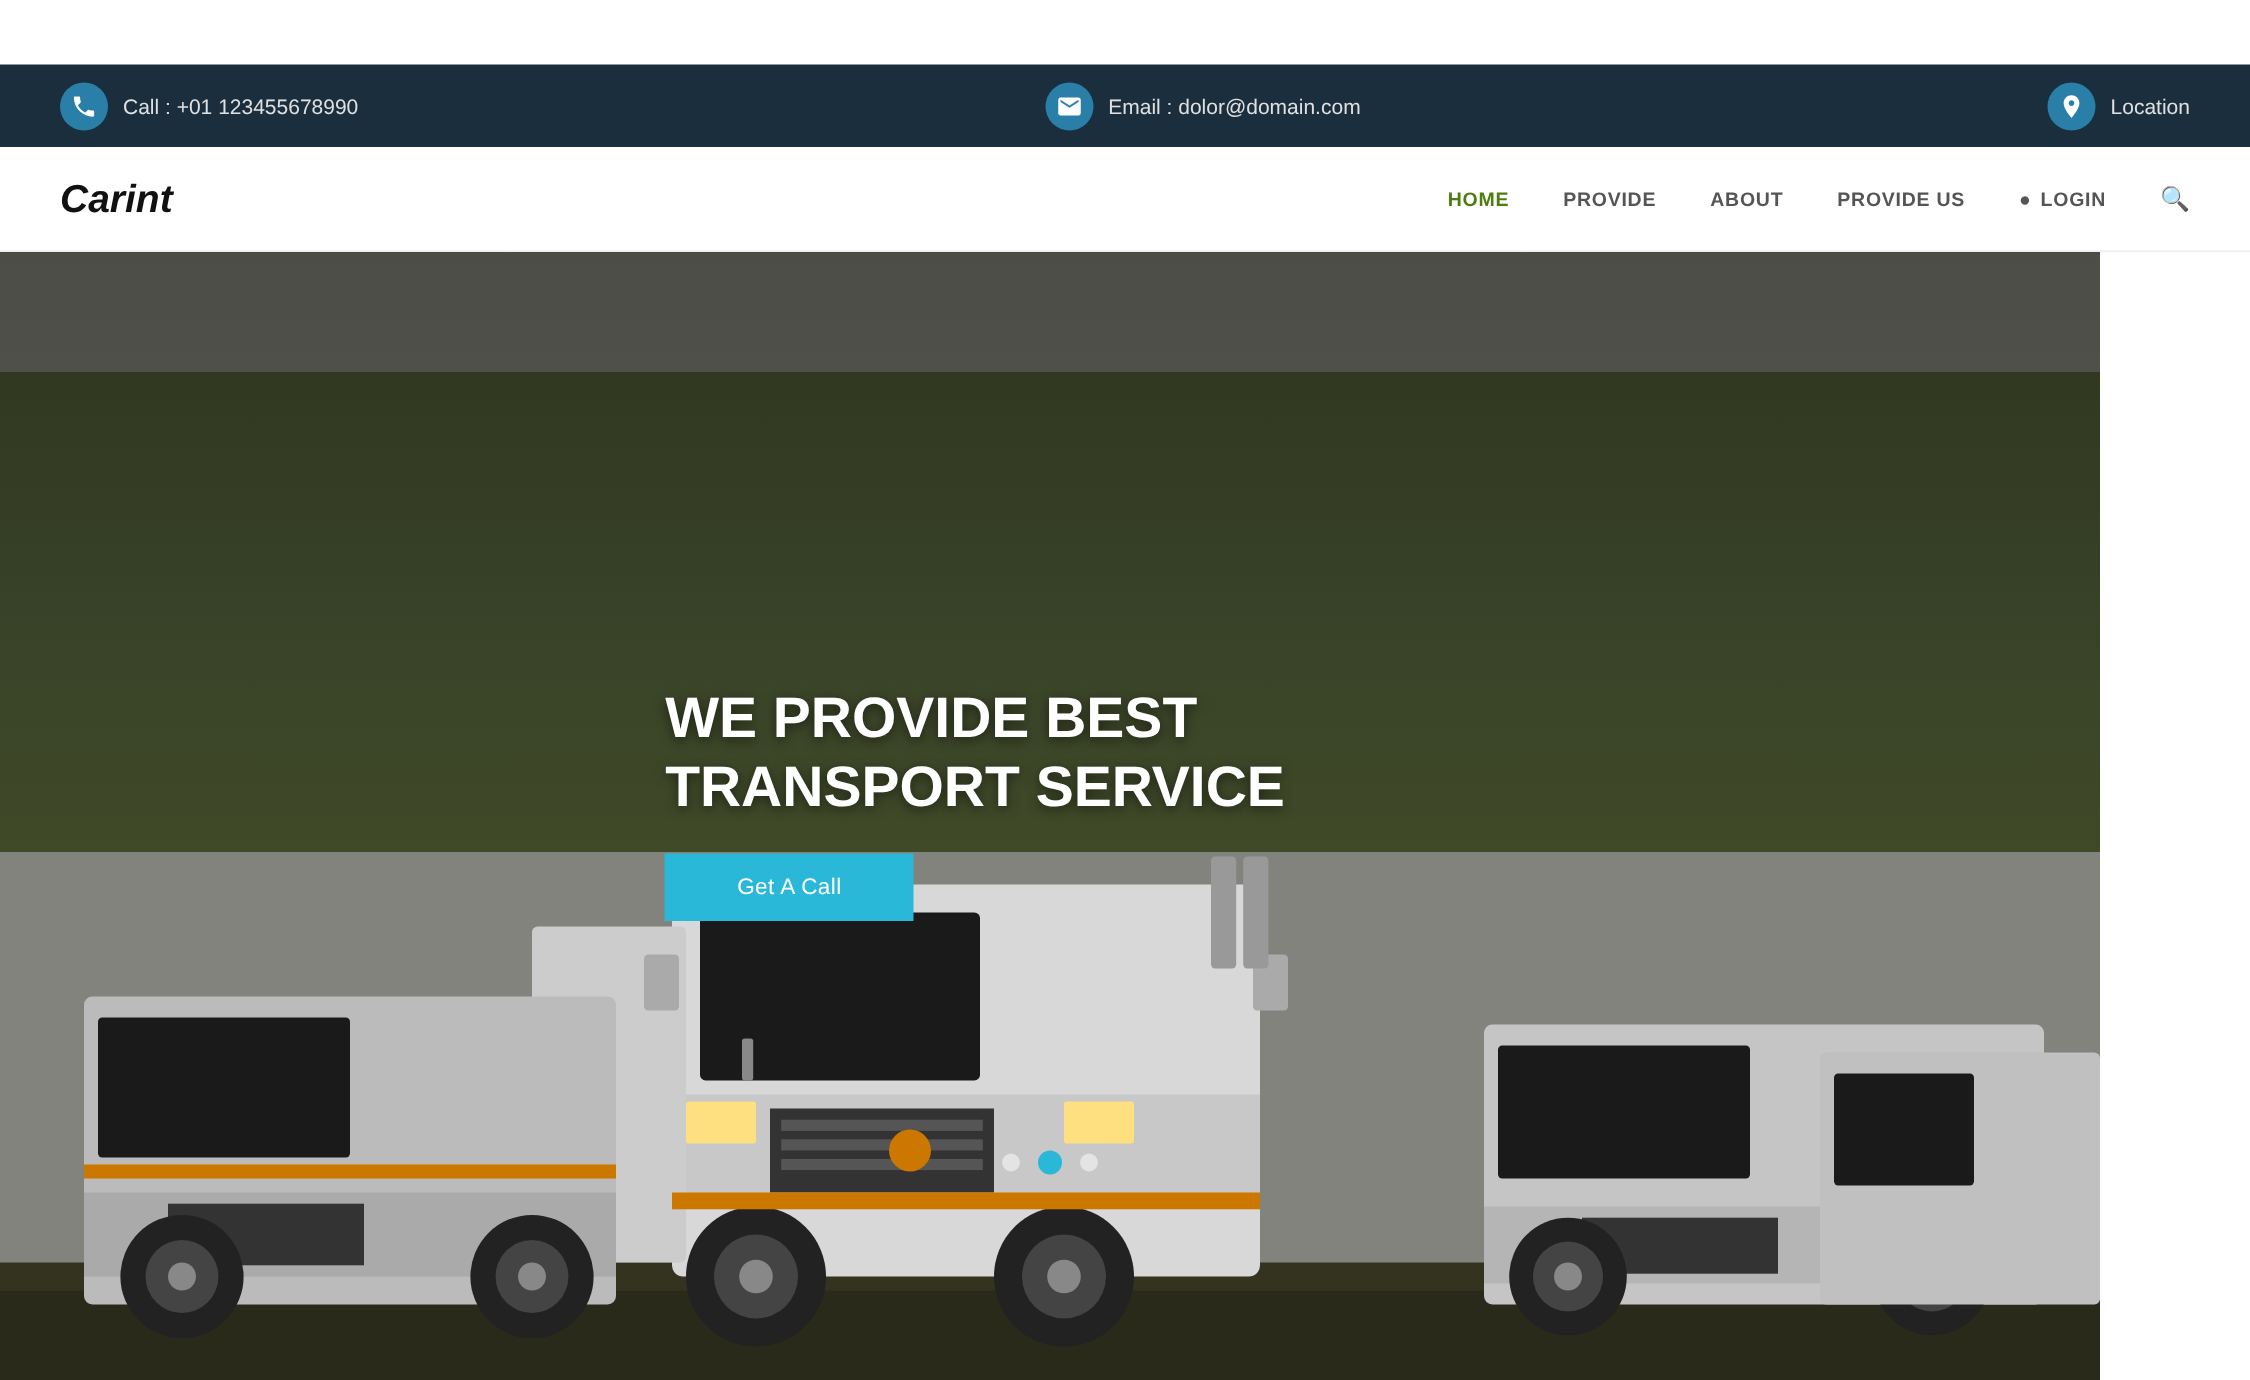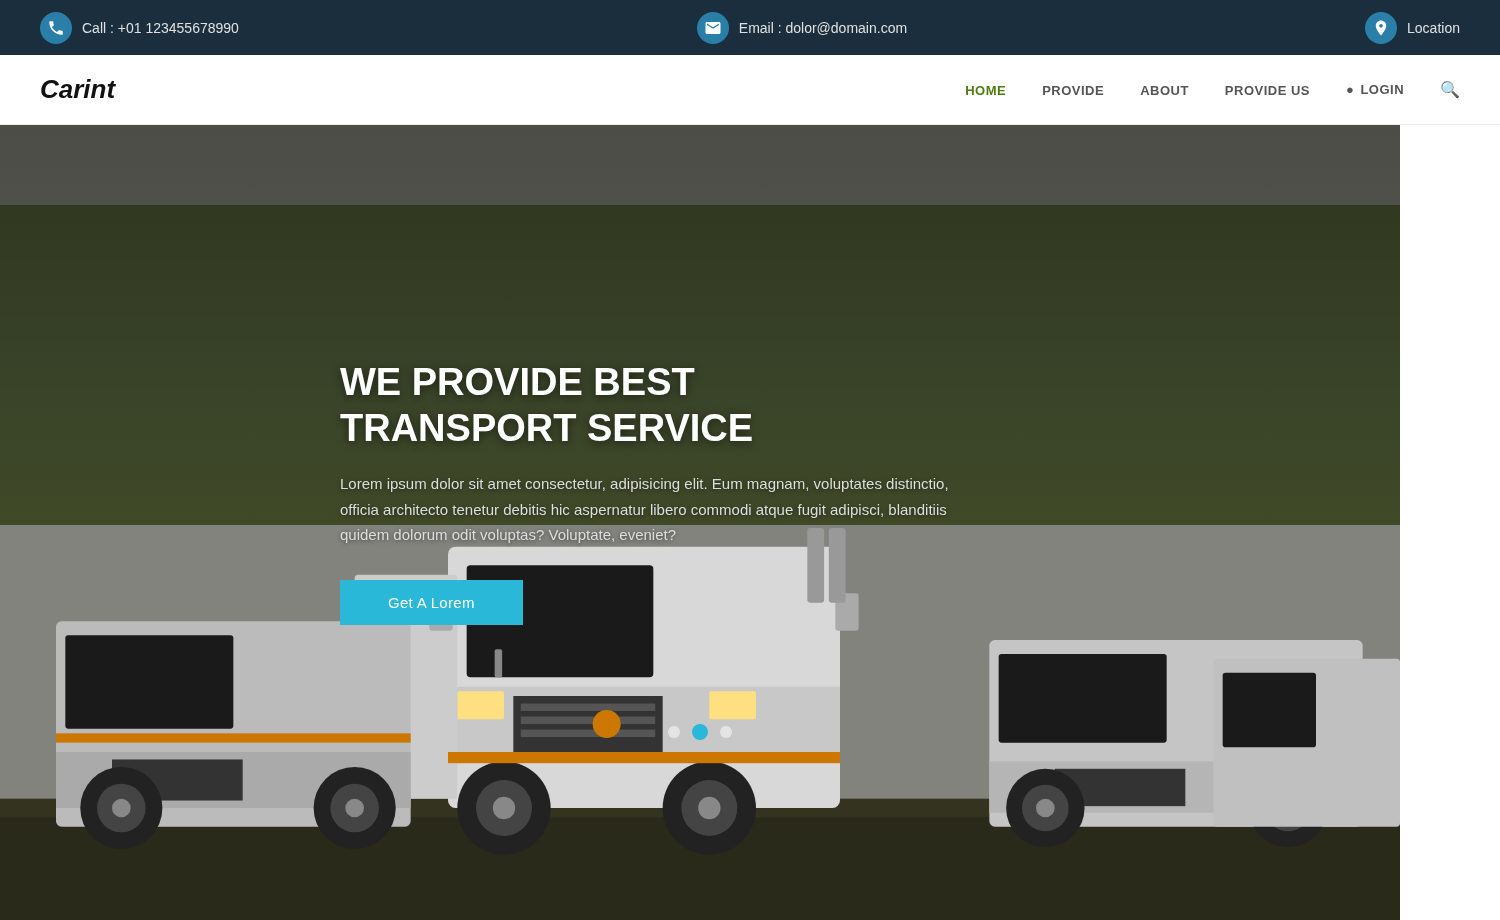--- a/index.html
+++ b/index.html
@@ -7,20 +7,21 @@
 
     
     .top-bar {
       background-color: #1a2e3d;
       color: #fff;
       display: flex;
       align-items: center;
       justify-content: space-between;
       padding: 0 40px;
       height: 55px;
+      margin-top: 43px;
     }
     .top-bar-item {
       display: flex;
       align-items: center;
       gap: 10px;
       font-size: 14px;
       color: #e0e0e0;
     }
     .top-icon {
       width: 32px;
@@ -323,22 +324,21 @@
     <circle cx="650" cy="390" r="15" fill="#cc7700"></circle>
   </svg>
 
   <div class="hero-overlay"></div>
 
   <div class="hero-content">
     <h1 class="hero-title">
       <span>WE PROVIDE BEST</span><br>
       <span>TRANSPORT SERVICE</span>
     </h1>
-    <p class="hero-desc">Lorem ipsum dolor sit amet consectetur, adipisicing elit. Eum magnam, voluptates distinctio, officia architecto tenetur debitis hic aspernatur libero commodi atque fugit adipisci, blanditiis quidem dolorum odit voluptas? Voluptate, eveniet?</p>
-    <button class="btn-quote">Get A Lorem</button>
+    <button class="btn-quote">Get A Call</button>
   </div>
 
   <div class="carousel-dots">
     <div class="dot"></div>
     <div class="dot active"></div>
     <div class="dot"></div>
   </div>
 </section>
 
 </body></html>

